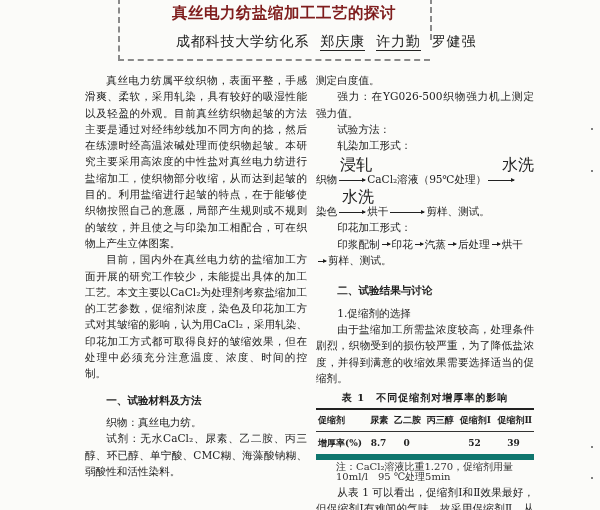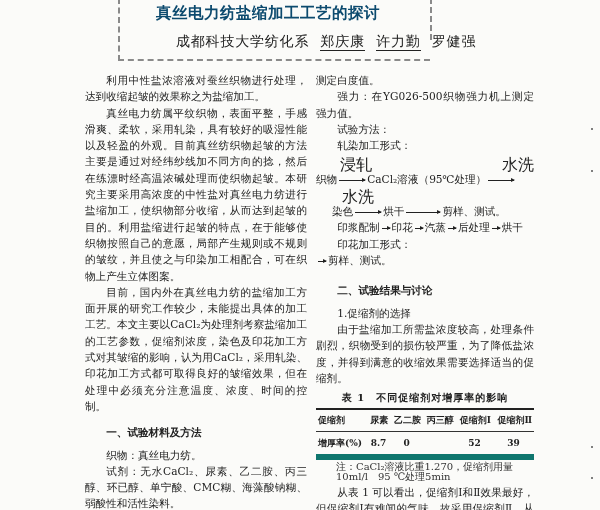--- a/index.html
+++ b/index.html
@@ -11,23 +11,23 @@
   }
   .header-box {
     position: absolute; left: 118px; top: -2px; width: 310px; height: 61px;
     border-left: 2px dashed #8a8a8a; border-bottom: 2px dashed #8a8a8a;
   }
   .header-box::after {
     content: ""; position: absolute; left: 310px; top: 0; width: 0; height: 42px;
     border-right: 2px dashed #8a8a8a;
   }
   .title {
-    position: absolute; left: 156px; top: 3px; width: 260px;
+    position: absolute; left: 172px; top: 3px; width: 260px;
     font-size: 15.5px; font-weight: bold; letter-spacing: 0.5px; white-space: nowrap;
-    color: #0c4a6e;
+    color: #7f1d1d;
   }
   .byline {
     position: absolute; left: 176px; top: 33px; font-size: 14px; font-weight: normal;
     white-space: nowrap; color: #222; letter-spacing: 0.8px;
   }
   .byline .author { margin-left: 6px; }
   .byline .ul { border-bottom: 1px solid #222; padding-bottom: 1px; }
   .col {
     position: absolute; top: 72px; font-size: 10.6px; line-height: 16.3px; color: #222;
   }
@@ -65,21 +65,20 @@
 <div class="header-box"></div>
 <div class="title">真丝电力纺盐缩加工工艺的探讨</div>
 <div class="byline">
   <span>成都科技大学纺化系</span>
   <span class="author ul">郑庆康</span>
   <span class="author ul">许力勤</span>
   <span class="author">罗健强</span>
 </div>
 
 <div class="col left">
-  <p class="p indent">利用中性盐浓溶液对蚕丝织物进行处理，达到收缩起皱的效果称之为盐缩加工。</p>
   <p class="p indent">真丝电力纺属平纹织物，表面平整，手感滑爽、柔软，采用轧染，具有较好的吸湿性能以及轻盈的外观。目前真丝纺织物起皱的方法主要是通过对经纬纱线加不同方向的捻，然后在练漂时经高温浓碱处理而使织物起皱。本研究主要采用高浓度的中性盐对真丝电力纺进行盐缩加工，使织物部分收缩，从而达到起皱的目的。利用盐缩进行起皱的特点，在于能够使织物按照自己的意愿，局部产生规则或不规则的皱纹，并且使之与印染加工相配合，可在织物上产生立体图案。</p>
   <p class="p indent">目前，国内外在真丝电力纺的盐缩加工方面开展的研究工作较少，未能提出具体的加工工艺。本文主要以CaCl₂为处理剂考察盐缩加工的工艺参数，促缩剂浓度，染色及印花加工方式对其皱缩的影响，认为用CaCl₂，采用轧染、印花加工方式都可取得良好的皱缩效果，但在处理中必须充分注意温度、浓度、时间的控制。</p>
   <div class="h2">一、试验材料及方法</div>
   <p class="p indent">织物：真丝电力纺。</p>
   <p class="p indent">试剂：无水CaCl₂、尿素、乙二胺、丙三醇、环已醇、单宁酸、CMC糊、海藻酸钠糊、弱酸性和活性染料。</p>
 
 </div>
 
 <div class="col right">
   <p class="p">测定白度值。</p>
@@ -90,29 +89,29 @@
   <div class="flow" style="margin-top:4px;">
     <span class="lbl" style="left:24px;">浸轧</span>
     <span class="lbl" style="left:186px;">水洗</span>
     <span class="line" style="left:0;">
       <span>织物</span><span class="arrow"></span><span>CaCl₂溶液（95℃处理）</span><span class="arrow"></span>
     </span>
   </div>
 
   <div class="flow" style="margin-top:2px;">
     <span class="lbl" style="left:26px;">水洗</span>
-    <span class="line" style="left:16px;">
+    <span class="line" style="left:0;">
       <span>染色</span><span class="arrow"></span><span>烘干</span><span class="arrow" style="width:34px;"></span><span>剪样、测试。</span>
     </span>
   </div>
 
+  <p class="p indent">印花加工形式：</p>
   <p class="p indent">
     <span>印浆配制</span><span class="arrow short"></span><span>印花</span><span class="arrow short"></span><span>汽蒸</span><span class="arrow short"></span><span>后处理</span><span class="arrow short"></span><span>烘干</span>
   </p>
-  <p class="p indent">印花加工形式：</p>
   <p class="p">
     <span class="arrow short"></span><span>剪样、测试。</span>
   </p>
 
   <div class="h2" style="margin-top:14px;">二、试验结果与讨论</div>
   <p class="p indent">1.促缩剂的选择</p>
   <p class="p indent">由于盐缩加工所需盐浓度较高，处理条件剧烈，织物受到的损伤较严重，为了降低盐浓度，并得到满意的收缩效果需要选择适当的促缩剂。</p>
 
   <div class="table-caption">表 1　不同促缩剂对增厚率的影响</div>
   <table class="t1">

